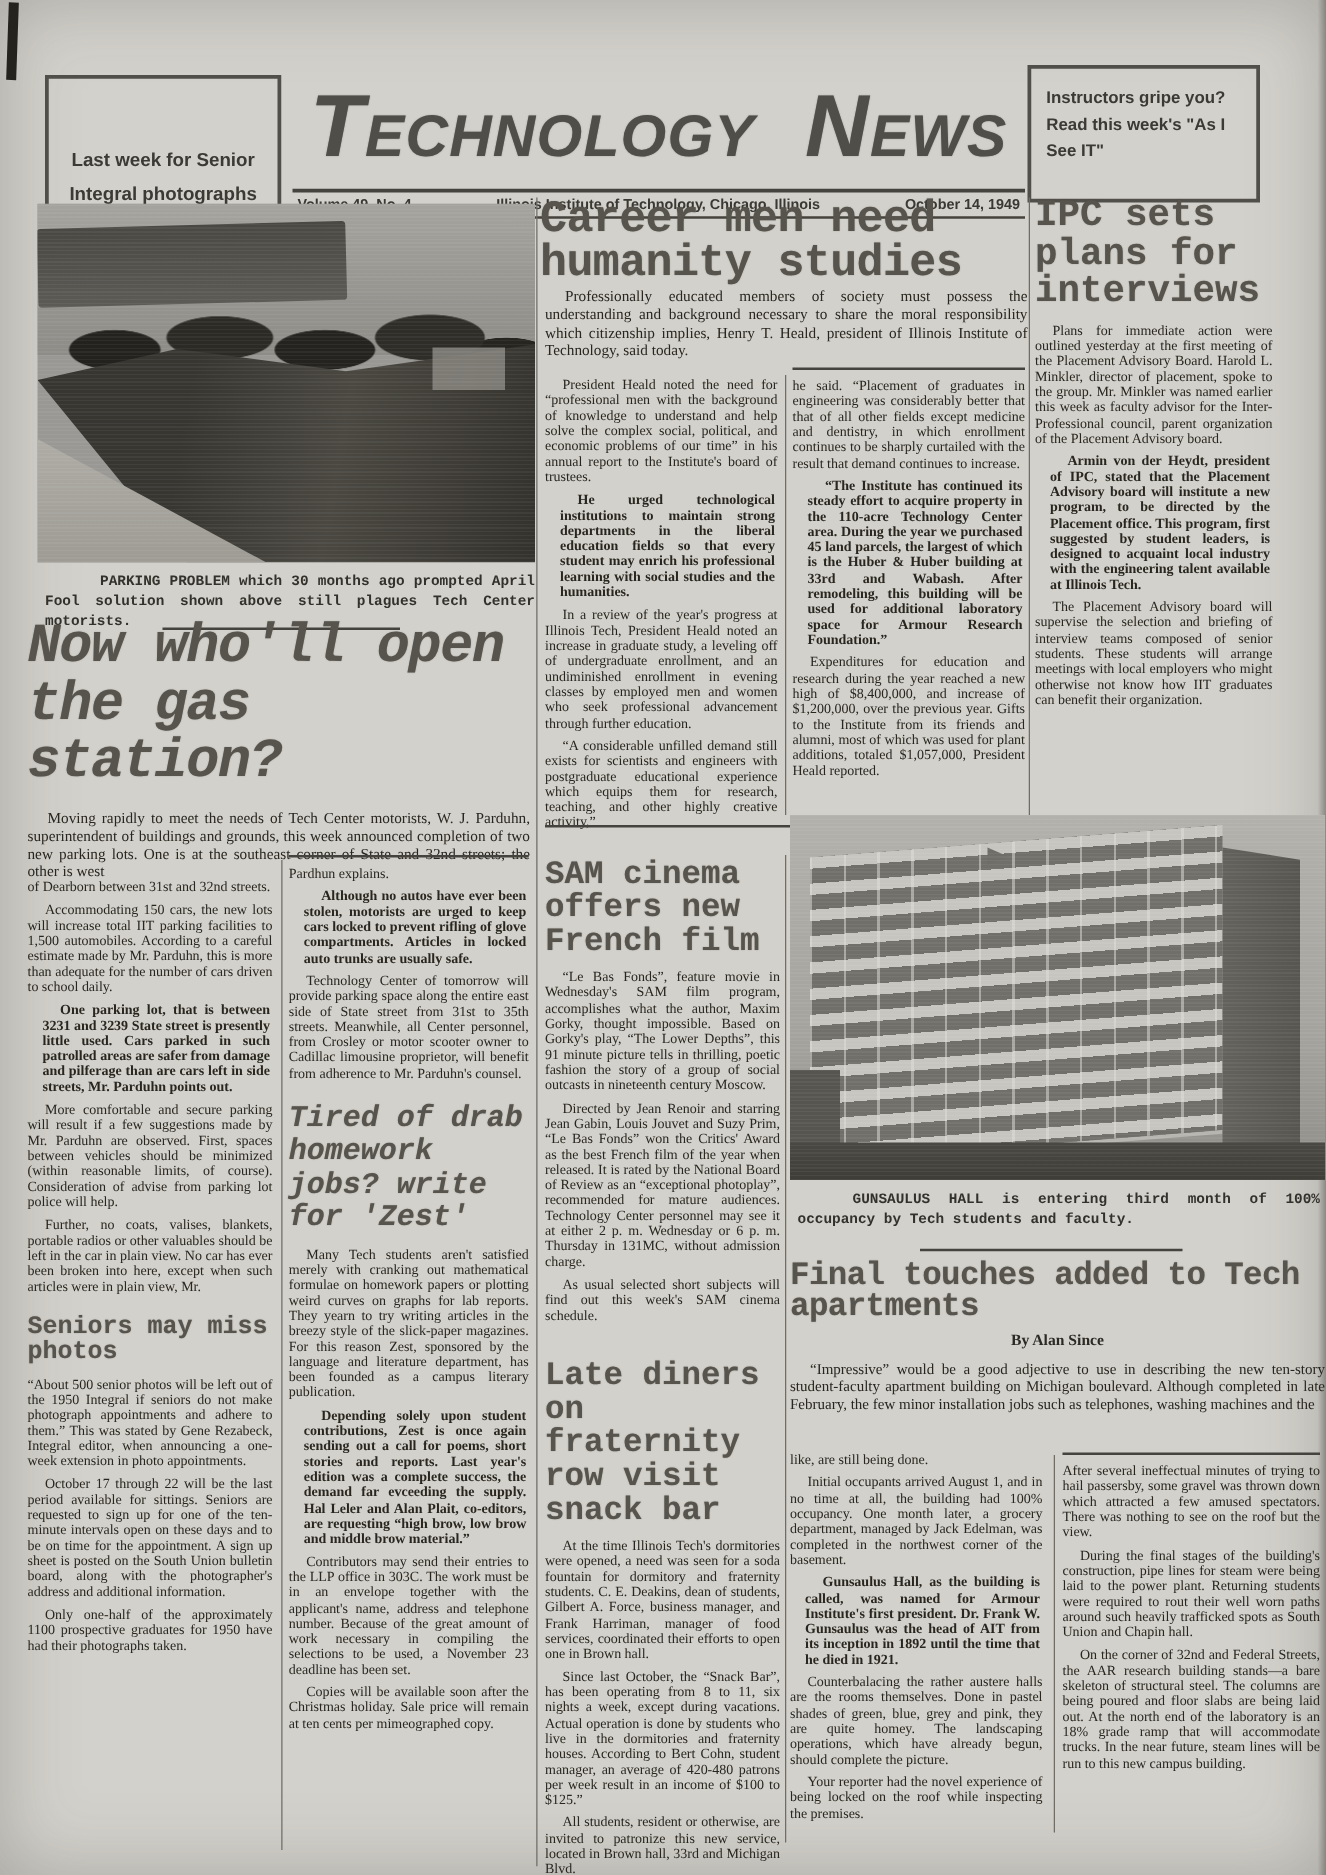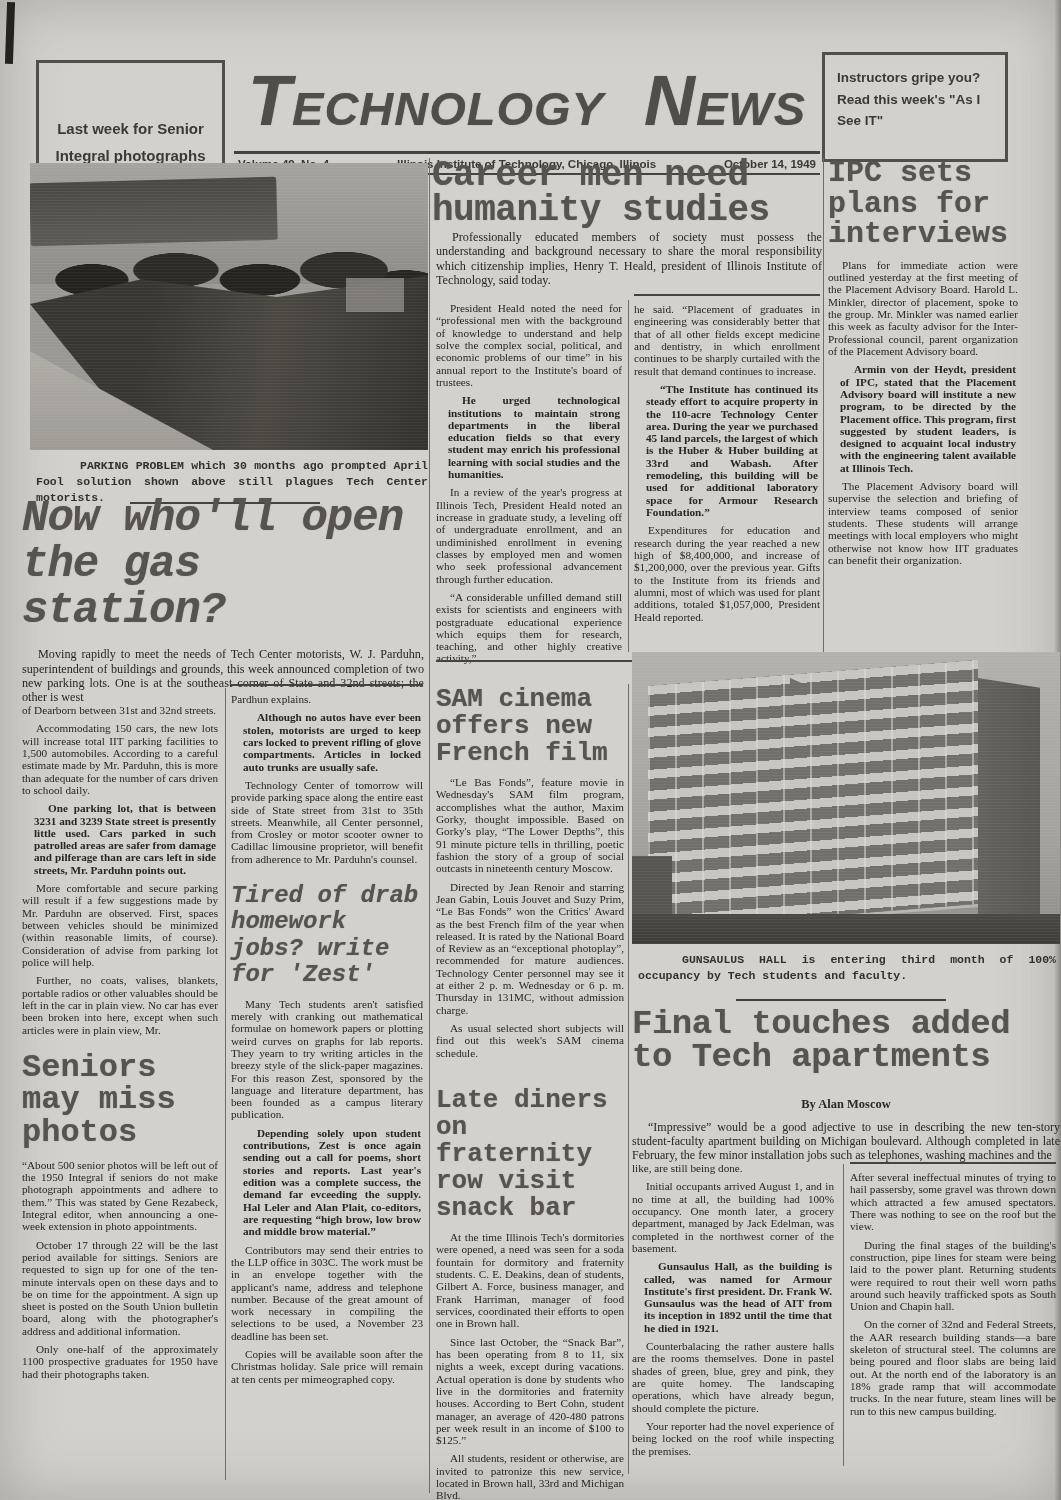--- a/index.html
+++ b/index.html
@@ -29,21 +29,21 @@
   .mast-info{display:flex;justify-content:space-between;align-items:center;
     font-family:"Liberation Sans",sans-serif;font-weight:bold;font-size:11.5px;color:#3a3832;
     padding:4px 4px 3px;}
   
   .vrule{width:1px;background:#6f6d66;}
   .hrule{height:2px;background:#45433d;}
   
   .hl{font-family:Liberation Mono, monospace;font-weight:bold;color:#56544d;
       text-shadow:0 0 1px rgba(70,68,62,.45);margin:0 0 9px;}
   .hl-lg{font-size:36px;line-height:.98;letter-spacing:-.5px;}
-  .hl-md{font-size:32px;line-height:1.02;}
+  .hl-md{font-size:20px;line-height:1.02;}
   .hl-sm{font-size:26px;line-height:1.04;}
   .hl-it{font-style:italic;}
   .gas-hl{font-size:44px;line-height:1.04;letter-spacing:-1px;margin-bottom:14px;}
   .zest-hl{font-size:24px;line-height:1.1;}
   .bodytext{font-size:11.2px;line-height:1.1;}
   .bp{margin:0 0 6px;text-indent:14px;text-align:justify;}
   .bp.cont{text-indent:0;}
   .bp.setin{font-weight:bold;padding-left:12px;padding-right:2px;}
   .leadp{font-size:12.2px;line-height:1.18;text-align:justify;text-indent:16px;margin:0;}
   .top-rule{height:2px;background:#45433d;margin-bottom:7px;}
@@ -213,22 +213,22 @@
     <div class="g-front"></div>
     <div class="g-side"></div>
     <div class="g-fore"></div>
     <div class="g-ground"></div>
     <div class="g-flag"></div>
   </div>
   <div class="abs caption" style="left:638px;top:952px;width:418px;">GUNSAULUS HALL is entering third month of 100% occupancy by Tech students and faculty.</div>
   <div class="abs hrule" style="left:736px;top:999px;width:210px;"></div>
 
   <div class="abs" style="left:632px;top:1008px;width:428px;">
-    <h1 class="hl hl-lg" style="font-size:34px;margin-bottom:22px;">Final touches added to Tech apartments</h1>
-    <div class="byline">By Alan Moscow</div>
+    <h1 class="hl hl-lg" style="font-size:26px;margin-bottom:6px;">Final touches added to Tech apartments</h1>
+    <div class="byline">By Alan Since</div>
     <p class="leadp bodytext" style="font-size:12px;">“Impressive” would be a good adjective to use in describing the new ten-story student-faculty apartment building on Michigan boulevard. Although completed in late February, the few minor installation jobs such as telephones, washing machines and the</p>
   </div>
   <div class="abs bodytext" style="left:632px;top:1162px;width:202px;">
     <p class="bp cont">like, are still being done.</p>
     <p class="bp">Initial occupants arrived August 1, and in no time at all, the building had 100% occupancy. One month later, a grocery department, managed by Jack Edelman, was completed in the northwest corner of the basement.</p>
     <p class="bp setin">Gunsaulus Hall, as the building is called, was named for Armour Institute's first president. Dr. Frank W. Gunsaulus was the head of AIT from its inception in 1892 until the time that he died in 1921.</p>
     <p class="bp">Counterbalacing the rather austere halls are the rooms themselves. Done in pastel shades of green, blue, grey and pink, they are quite homey. The landscaping operations, which have already begun, should complete the picture.</p>
     <p class="bp">Your reporter had the novel experience of being locked on the roof while inspecting the premises.</p>
   </div>
   <div class="abs bodytext" style="left:850px;top:1162px;width:206px;">

